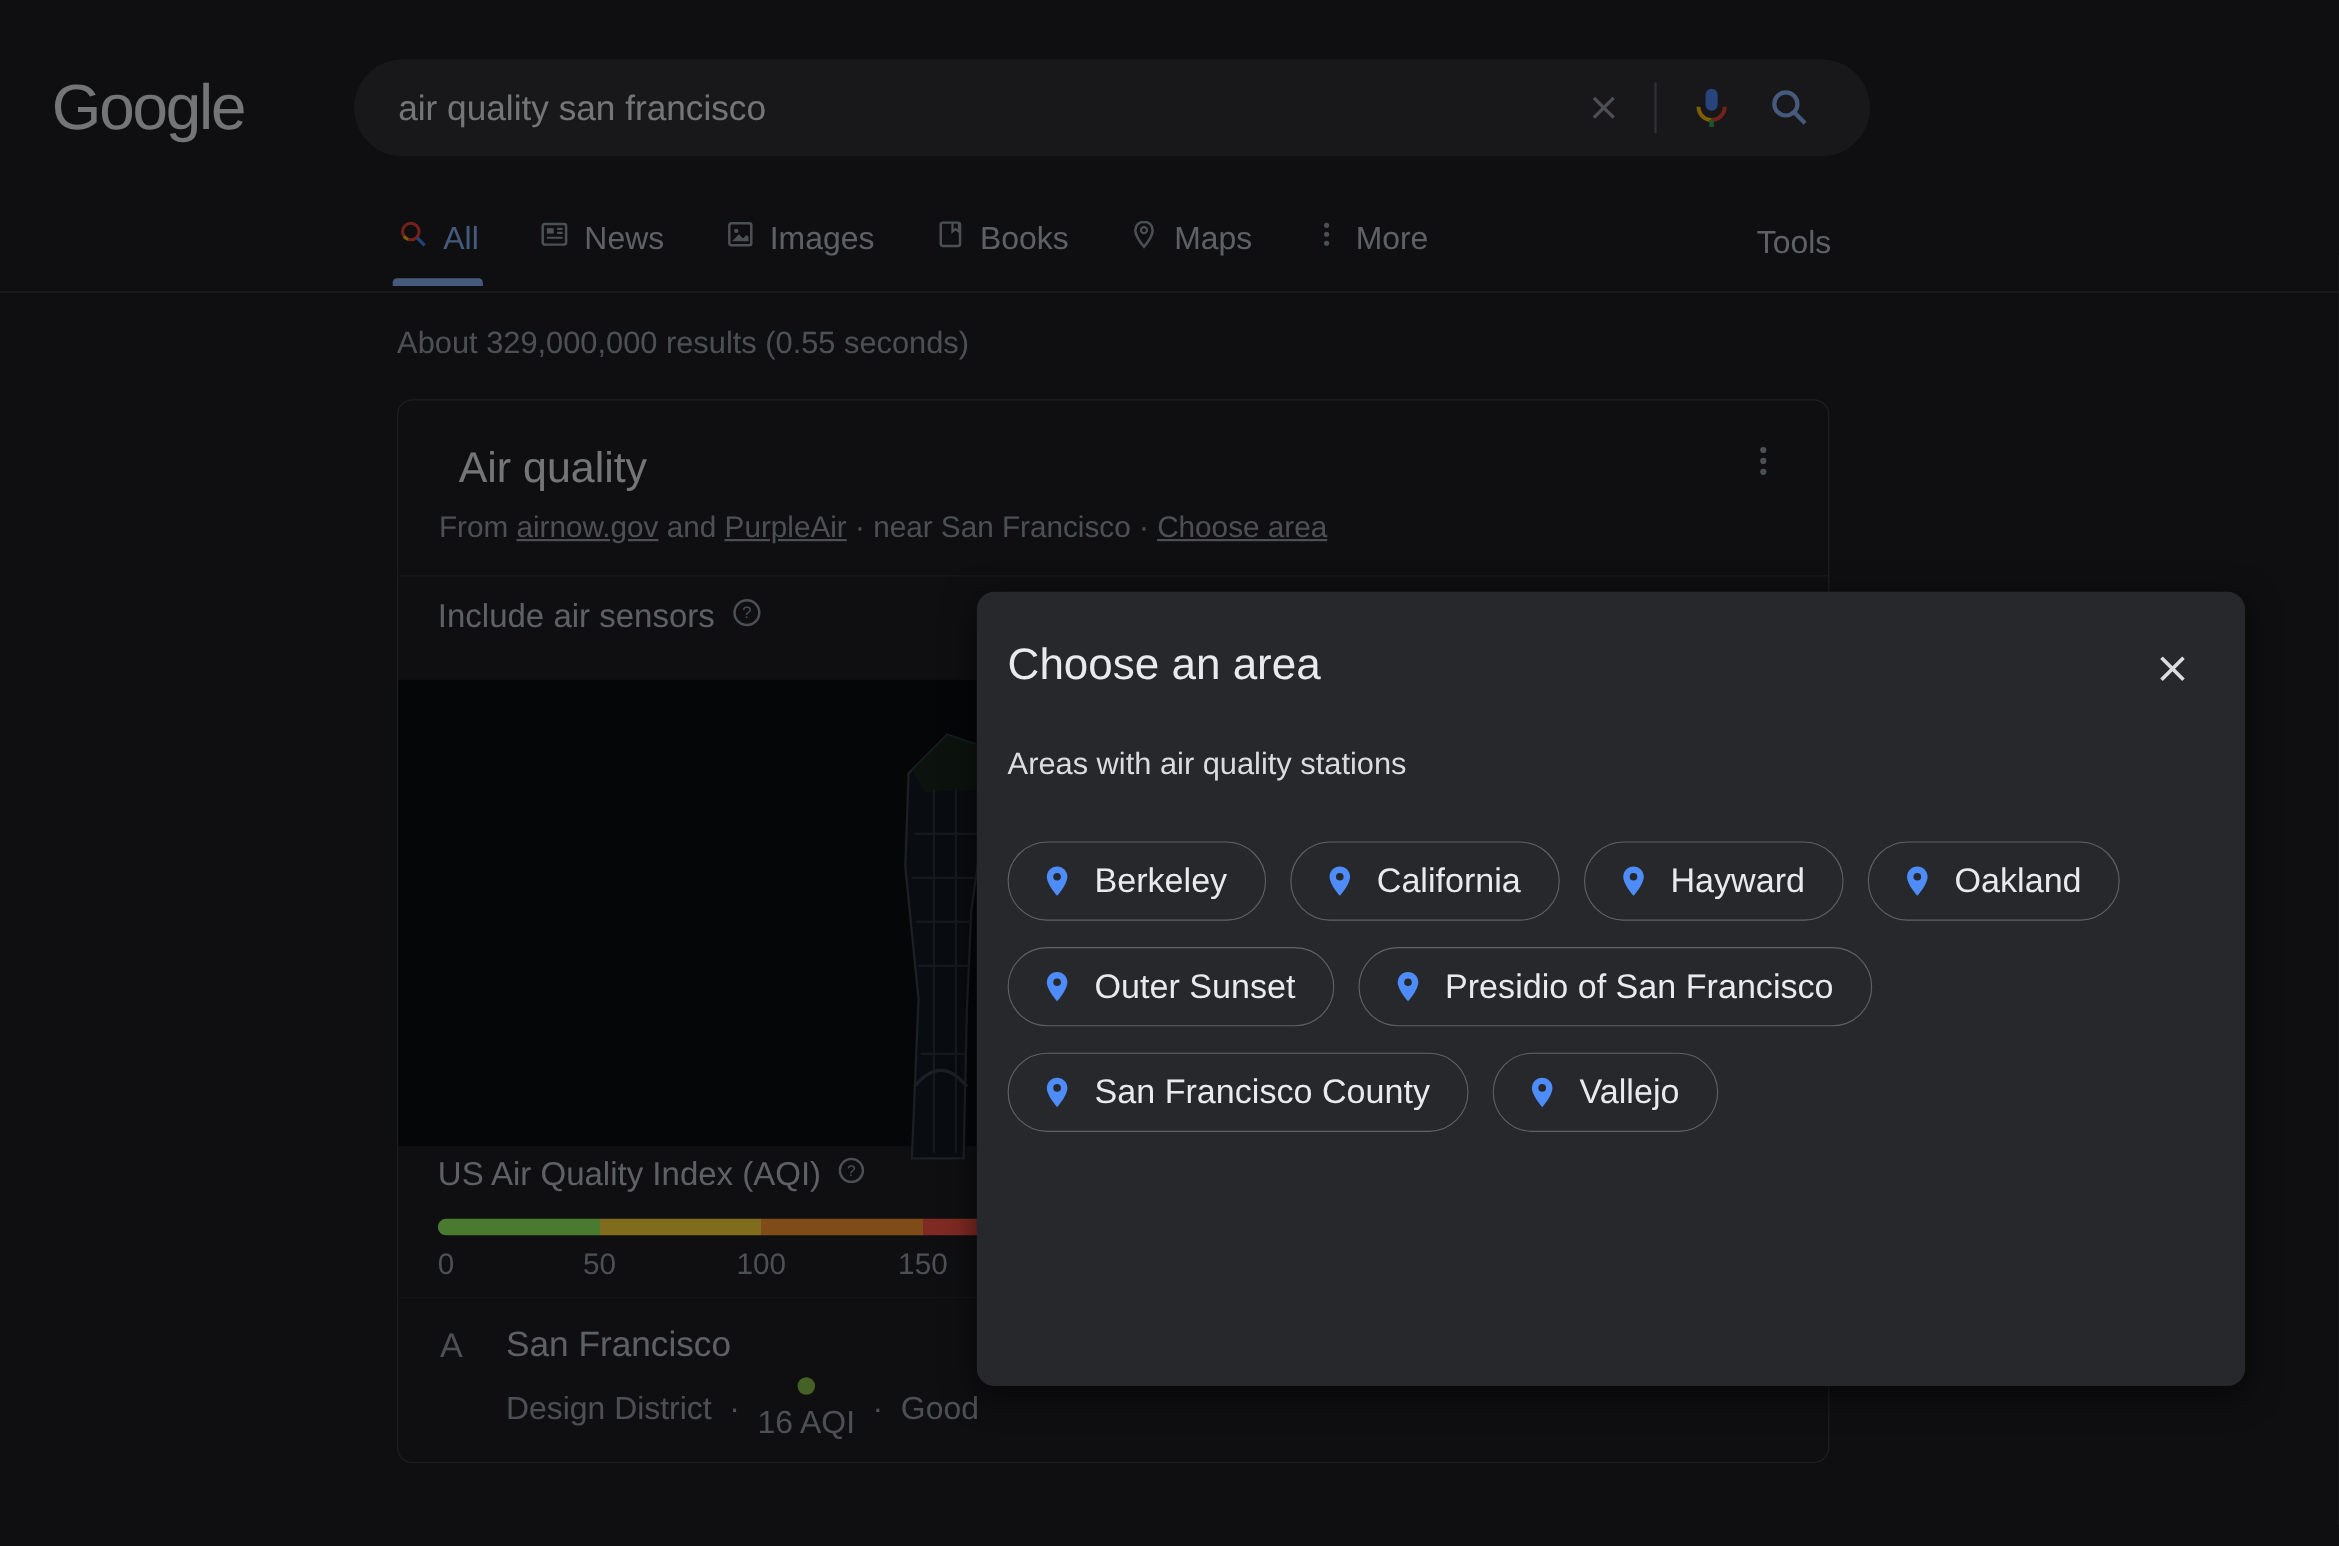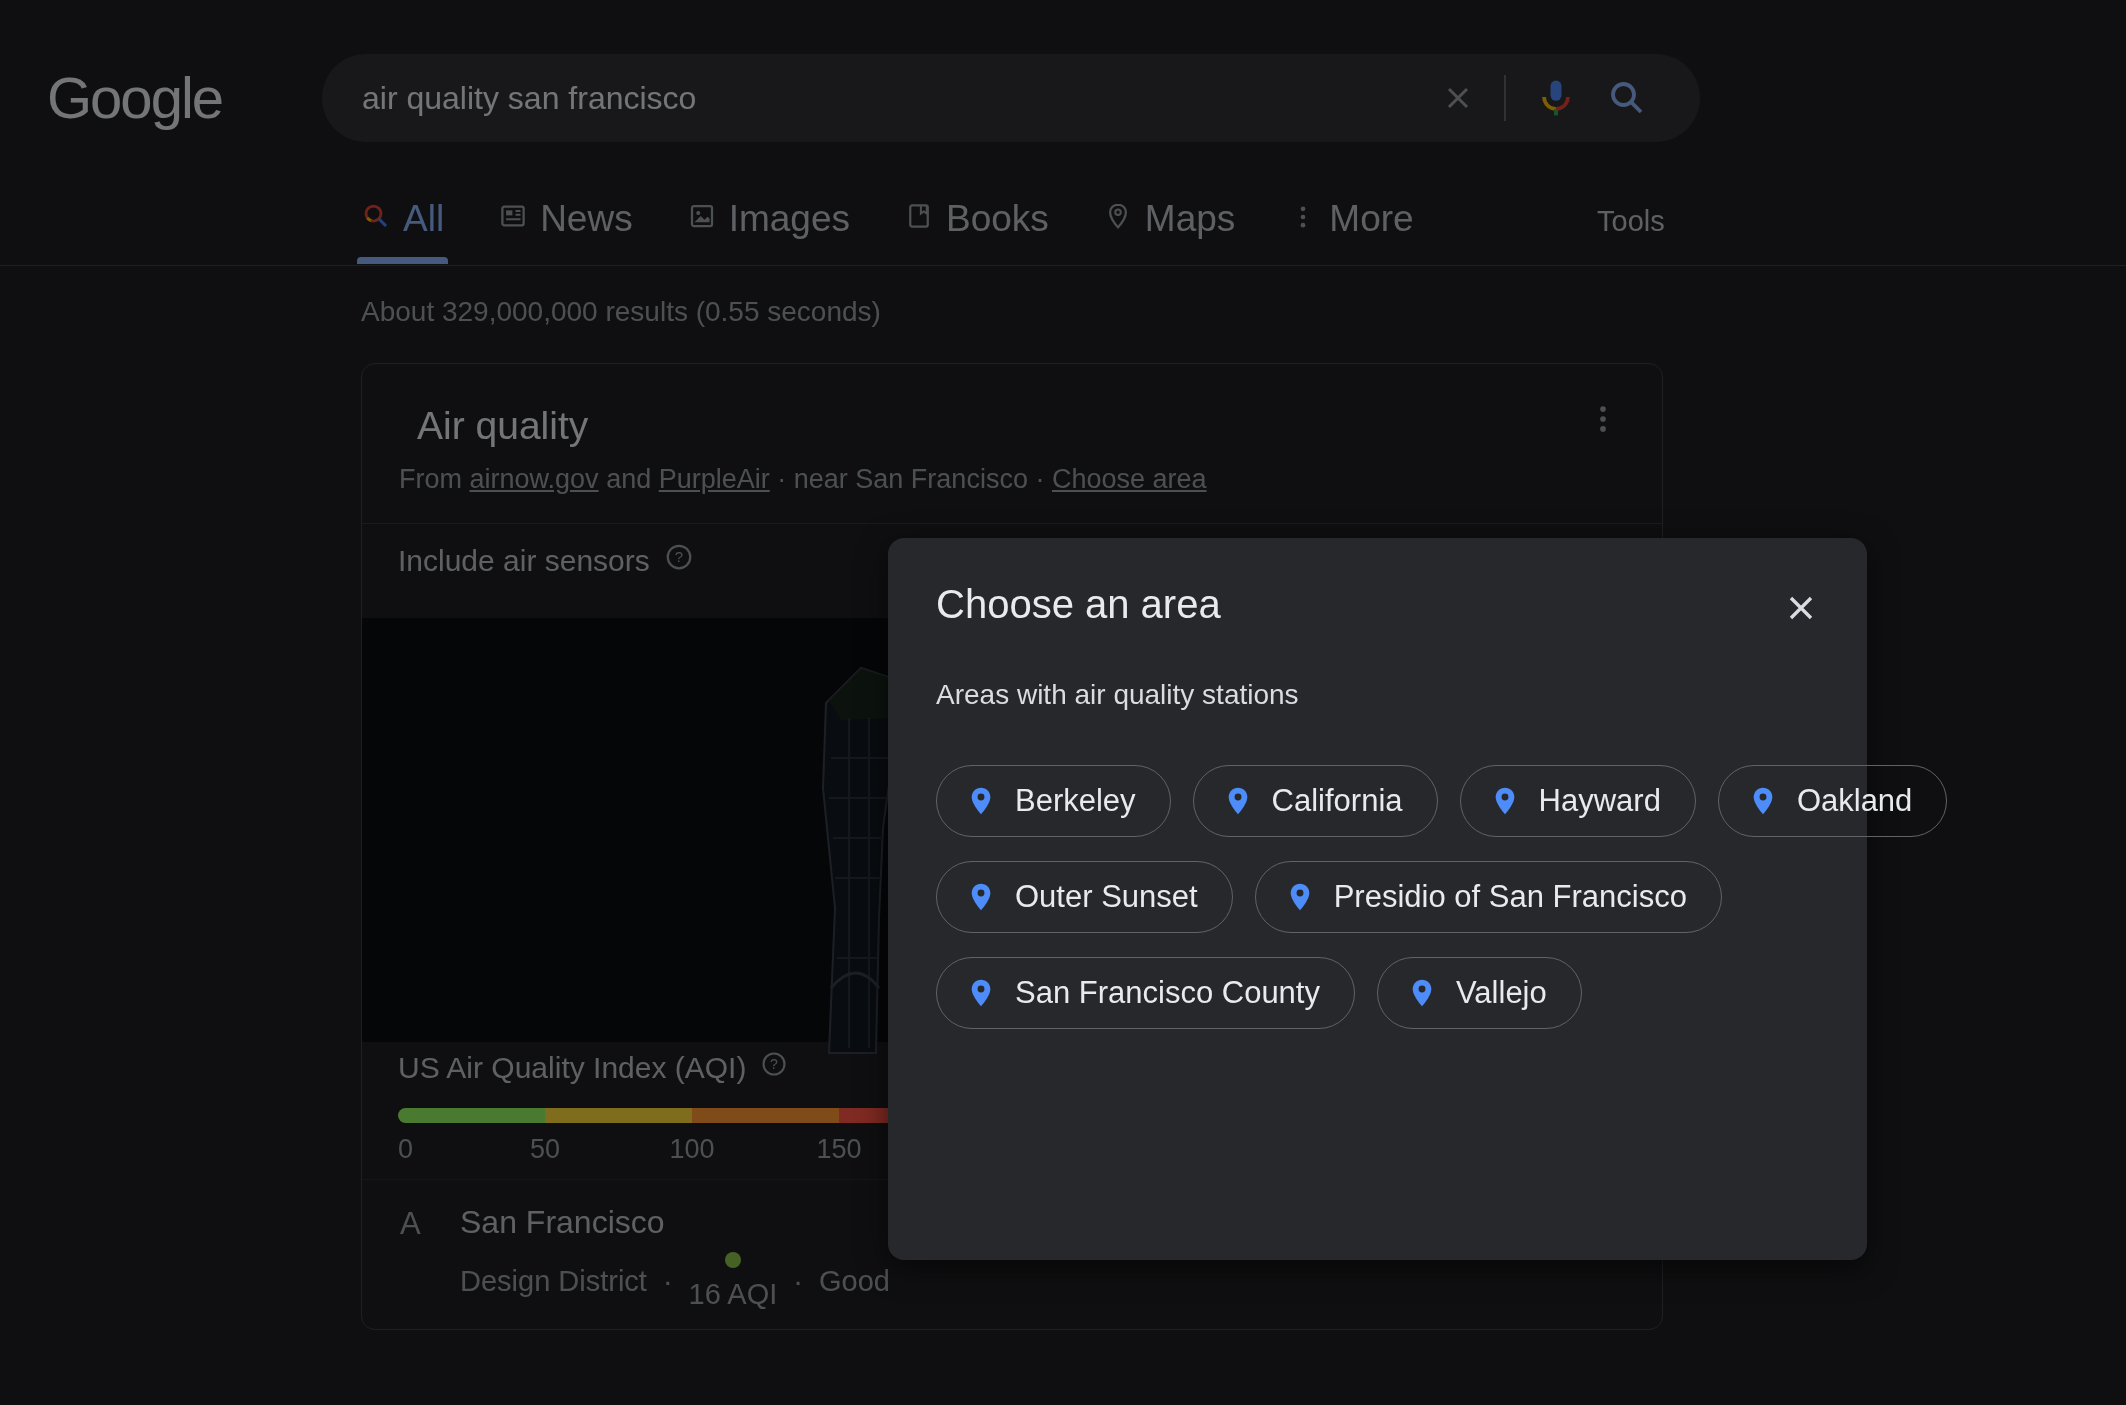--- a/index.html
+++ b/index.html
@@ -12,21 +12,21 @@
     letter-spacing:-2px; color:#e8eaed; }
   .searchbar { position:absolute; left:322px; top:54px; width:1378px; height:88px;
     background:#303134; border-radius:44px; display:flex; align-items:center;
     padding:0 52px 0 40px; }
   .query { font-size:32px; color:#e8eaed; flex:0 1 auto; }
   .sb-icons { margin-left:auto; display:flex; align-items:center; gap:28px; }
   .sb-divider { width:2px; height:46px; background:#5f6368; }
   .iconbtn { background:none; border:none; cursor:pointer; display:flex; align-items:center; }
 
   .tabsbar { position:absolute; left:361px; top:198px; display:flex; gap:54px; }
-  .tab { display:flex; align-items:center; gap:12px; font-size:37px; color:#bdc1c6;
+  .tab { display:flex; align-items:center; gap:12px; font-size:29px; color:#bdc1c6;
     padding-bottom:24px; position:relative; background:none; border:none; cursor:pointer; }
   .tab.active { color:#8ab4f8; }
   .tab.active::after { content:""; position:absolute; left:-4px; right:-4px; bottom:0;
     height:7px; background:#8ab4f8; border-radius:4px 4px 0 0; }
   .tools { position:absolute; left:1597px; top:205px; font-size:29px; color:#bdc1c6;
     background:none; border:none; cursor:pointer; }
   .tabs-divider { position:absolute; left:0; top:265px; width:2126px; height:1px; background:#3c4043; }
 
   .stats { position:absolute; left:361px; top:296px; font-size:28px; color:#9aa0a6; }
 
@@ -55,23 +55,23 @@
   .res-name { position:absolute; left:98px; top:840px; font-size:32px; color:#bdc1c6; }
   .res-sub { position:absolute; left:98px; top:888px; display:flex; align-items:center; gap:16px;
     font-size:29px; color:#9aa0a6; }
   .gdot { width:16px; height:16px; border-radius:50%; background:#8bc34a; display:inline-block; }
   .res-aqi { display:flex; align-items:center; gap:10px;flex-direction:column; }
 
   
   .scrim { position:absolute; inset:0; background:rgba(0,0,0,0.5); z-index:10; }
 
   
-  .modal { position:absolute; left:888px; top:538px; width:979px; height:722px; z-index:20;
+  .modal { position:absolute; left:888px; top:538px; width:1153px; height:722px; z-index:20;
     background:#26282c; border-radius:16px; box-shadow:0 8px 30px rgba(0,0,0,0.55);
-    padding:44px 48px; }
+    padding:44px 28px; }
   .modal-title { font-size:40px; color:#e8eaed; }
   .modal-close { position:absolute; right:46px; top:50px; background:none; border:none; cursor:pointer; }
   .modal-sub { margin-top:52px; font-size:28px; color:#dadce0; }
   .chips { margin-top:54px; }
   .chip-row { display:flex; gap:22px; margin-bottom:24px; }
   .chip { display:flex; align-items:center; gap:18px; height:72px; padding:0 34px 0 28px;
     border:1px solid #5f6368; border-radius:36px; background:transparent; cursor:pointer;
     font-size:31px; color:#e8eaed; font-family:"Liberation Sans", sans-serif; }
   .chip svg { flex:0 0 auto; }
 </style>

